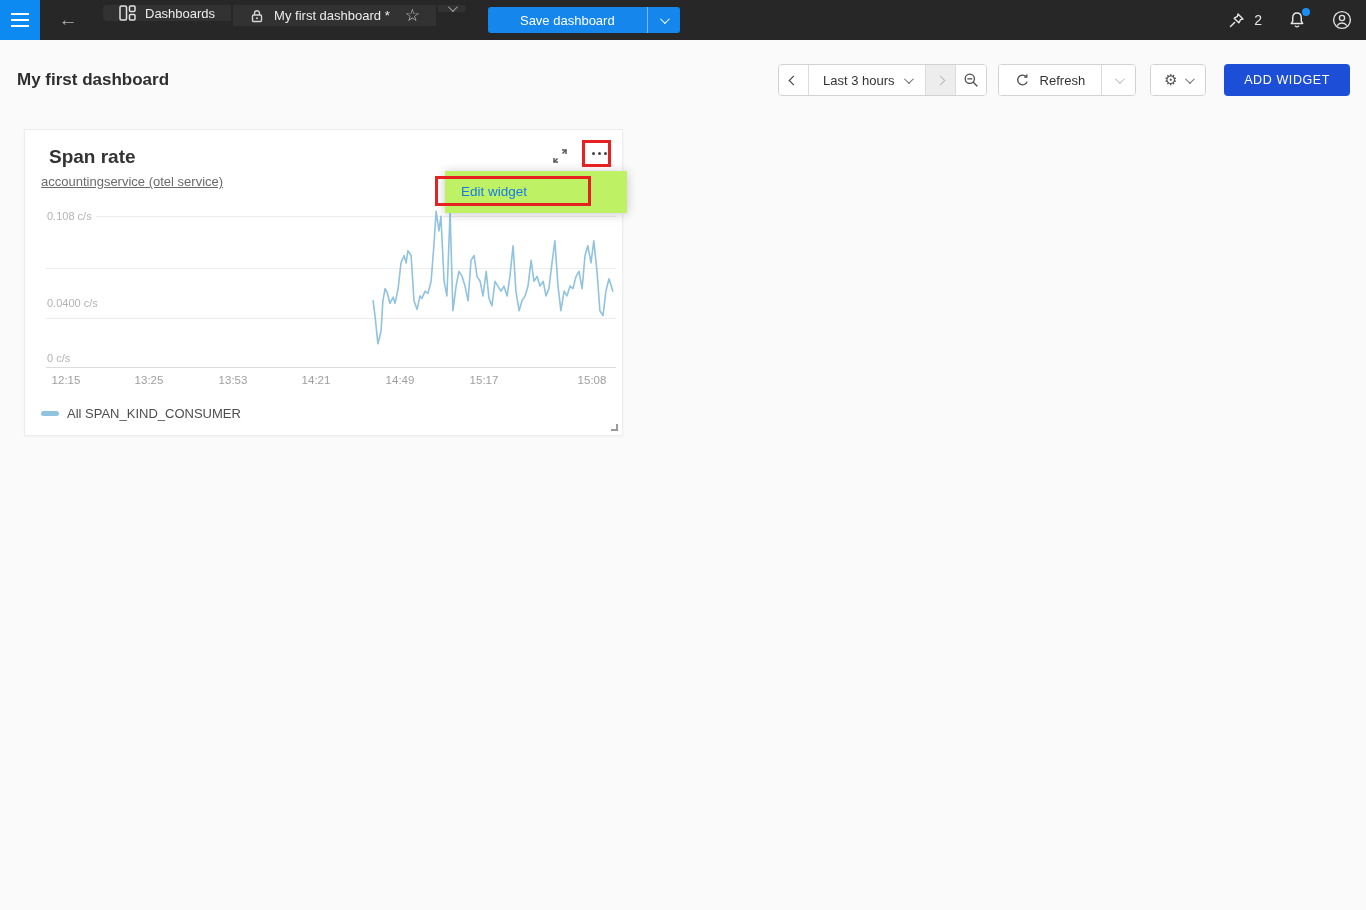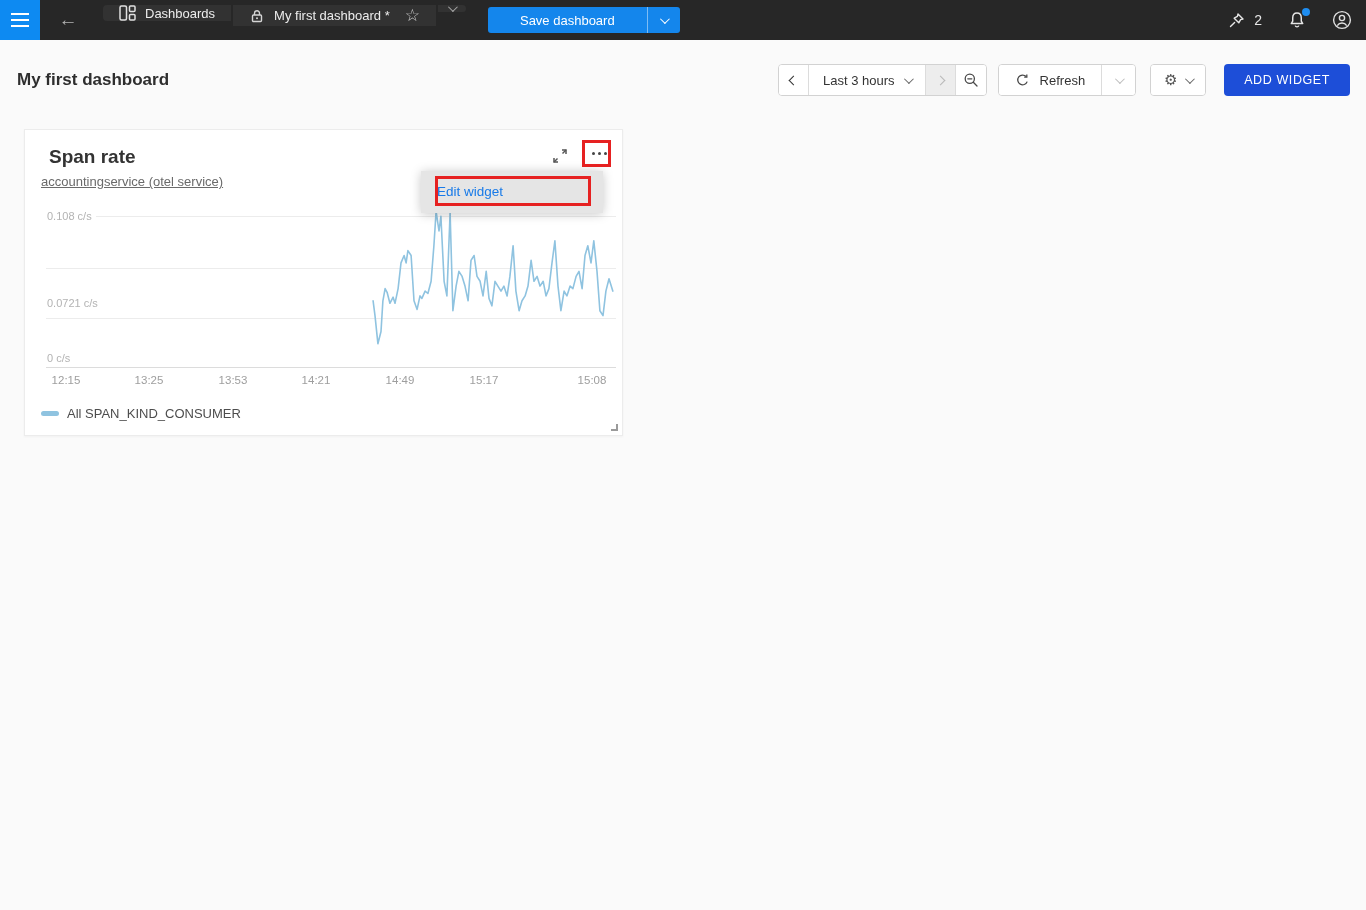--- a/index.html
+++ b/index.html
@@ -58,21 +58,21 @@
   .ylab { position:absolute; left:22px; font-size:11px; color:#b3b3b3; }
   .chart-svg { position:absolute; left:0; top:0; pointer-events:none; }
   .xlabels { position:absolute; left:0; top:244px; width:599px; height:14px; }
   .xtick { position:absolute; transform:translateX(-50%); font-size:11.5px; color:#9e9e9e; }
   .legend { position:absolute; left:16px; top:276px; display:flex; align-items:center; gap:8px; cursor:pointer; }
   .legend-swatch { width:18px; height:5px; border-radius:2.5px; background:#93c4e0; }
   .legend-label { font-size:13px; color:#4d4d4d; }
   .resize-handle { position:absolute; right:4px; bottom:4px; width:7px; height:7px; border-right:2px solid #9a9a9a; border-bottom:2px solid #9a9a9a; cursor:nwse-resize; }
 
   
-  .ctx-menu { position:absolute; left:396px; top:41px; width:182px; background:#e5e5e5; box-shadow:0 1px 10px rgba(0,0,0,.22); padding:7px 0 7px 0; z-index:5; }
+  .ctx-menu { position:absolute; left:420px; top:41px; width:182px; background:#bef264; box-shadow:0 1px 10px rgba(0,0,0,.22); padding:7px 0 7px 0; z-index:5; }
   .ctx-item { height:28px; line-height:28px; padding-left:16px; font-size:13.5px; color:#333; cursor:pointer; }
   .ctx-item.active { color:#187ae8; }
 
   
   .anno { position:absolute; border:3px solid #e62121; z-index:9; pointer-events:none; }
   .anno-more { left:557px; top:10px; width:29px; height:27px; }
   .anno-edit { left:410px; top:46px; width:156px; height:30px; }
 
   svg.icon { display:block; }
 </style>
@@ -206,21 +206,21 @@
       <i></i>
   </button>
 
   <div>
     <div class="gridline" style="top:86px; left:71px; width:520px"></div>
     <div class="gridline" style="top:138px; left:21px; width:570px"></div>
     <div class="gridline" style="top:188px; left:21px; width:570px"></div>
     <div class="axisline" style="top:237px; left:21px; width:570px"></div>
 
     <span class="ylab" style="top:80px">0.108 c/s</span>
-    <span class="ylab" style="top:167px">0.0721 c/s</span>
+    <span class="ylab" style="top:167px">0.0400 c/s</span>
     <span class="ylab" style="top:222px">0 c/s</span>
 
     <svg class="chart-svg" width="599" height="307" viewBox="0 0 599 307">
       <polyline fill="none" stroke-width="1.6" stroke-linejoin="round" stroke-linecap="round" points="348.1,170.8 350.0,185.6 352.9,213.7 356.0,201.5 357.9,170.8 360.1,158.6 362.1,162.3 364.9,173.3 368.1,167.2 370.0,173.3 373.1,158.6 376.0,132.9 379.1,125.5 381.1,132.9 382.9,120.6 386.1,125.5 389.0,170.8 392.1,179.4 395.0,165.9 396.9,168.4 400.1,161.1 402.9,163.5 406.1,151.3 408.9,115.7 411.1,81.4 414.0,101.0 415.9,86.3 419.1,151.3 421.9,165.9 425.1,82.7 427.9,180.7 431.1,156.1 433.9,141.4 437.1,146.4 440.0,156.1 443.1,170.8 446.0,130.4 449.1,125.5 452.0,146.4 455.1,151.3 458.0,165.9 461.2,141.4 464.0,168.4 466.9,175.8 470.0,151.3 472.9,156.1 476.0,161.1 478.9,156.1 482.1,165.9 484.9,146.4 488.1,115.7 490.9,161.1 494.1,180.7 497.0,170.8 500.1,165.9 503.0,156.1 506.1,130.4 509.0,151.3 512.1,146.4 515.0,156.1 518.2,151.3 521.0,165.9 523.9,158.6 527.0,132.9 529.9,110.8 533.0,156.1 535.9,180.7 539.1,161.1 541.9,165.9 545.1,156.1 547.9,158.6 551.1,146.4 554.0,141.4 557.1,158.6 560.0,125.5 562.8,115.7 566.0,132.9 568.8,110.8 572.0,141.4 574.9,180.7 578.0,185.6 580.9,161.1 584.0,148.8 587.8,161.1" stroke="#8fc3e0"></polyline>
     </svg>
 
     <div class="xlabels">
         <span class="xtick" style="left: 41px;">12:15</span>
         <span class="xtick" style="left: 124px; text-align: center;">13:25</span>
         <span class="xtick" style="left: 208px;">13:53</span>

